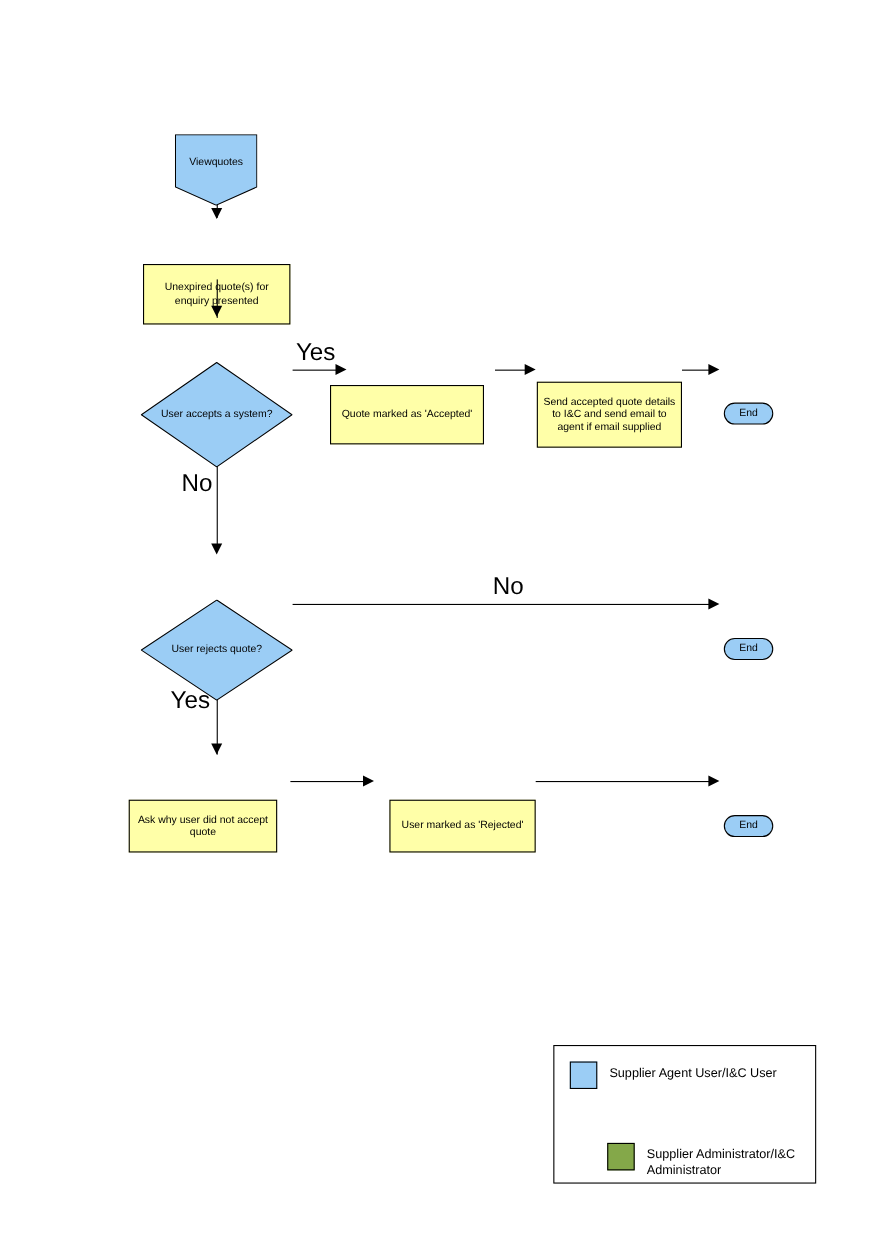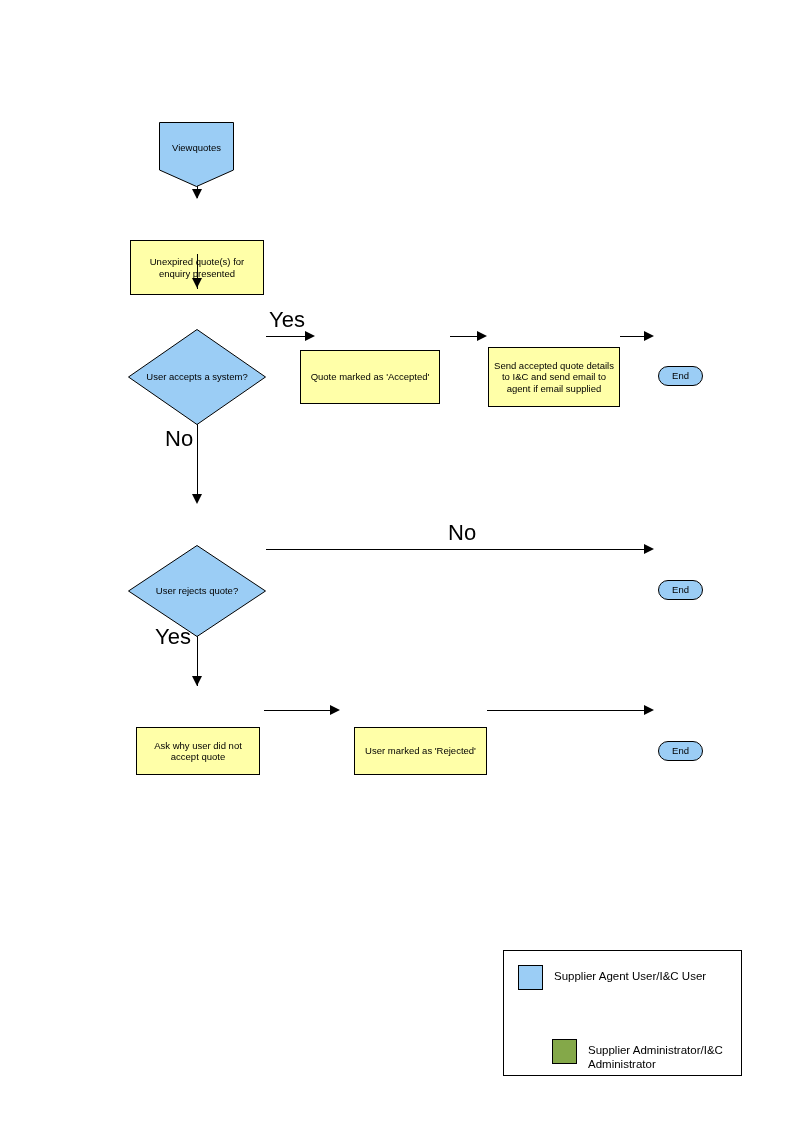--- a/index.html
+++ b/index.html
@@ -206,21 +206,21 @@
   <div class="arrow-r" style="left:644px; top:544px;"></div>
   <div class="branch-label" style="left:448px; top:522px;">No</div>
   <div class="node terminator" style="left:658px; top:539px; width:45px; height:20px;">
     <span>End</span>
   </div>
 
   <div class="line-v" style="left:197px; top:596px; height:90px;"></div>
   <div class="arrow-d" style="left:192px; top:676px;"></div>
   <div class="branch-label" style="left:155px; top:626px;">Yes</div>
 
-  <div class="node process" style="left:136px; top:686px; width:124px; height:48px;">
+  <div class="node process" style="left:117px; top:686px; width:135px; height:48px;">
     <span>Ask why user did not accept quote</span>
   </div>
 
   <div class="line-h" style="left:264px; top:710px; width:68px;"></div>
   <div class="arrow-r" style="left:330px; top:705px;"></div>
 
   <div class="node process" style="left:354px; top:686px; width:133px; height:48px;">
     <span>User  marked as 'Rejected'</span>
   </div>
 

